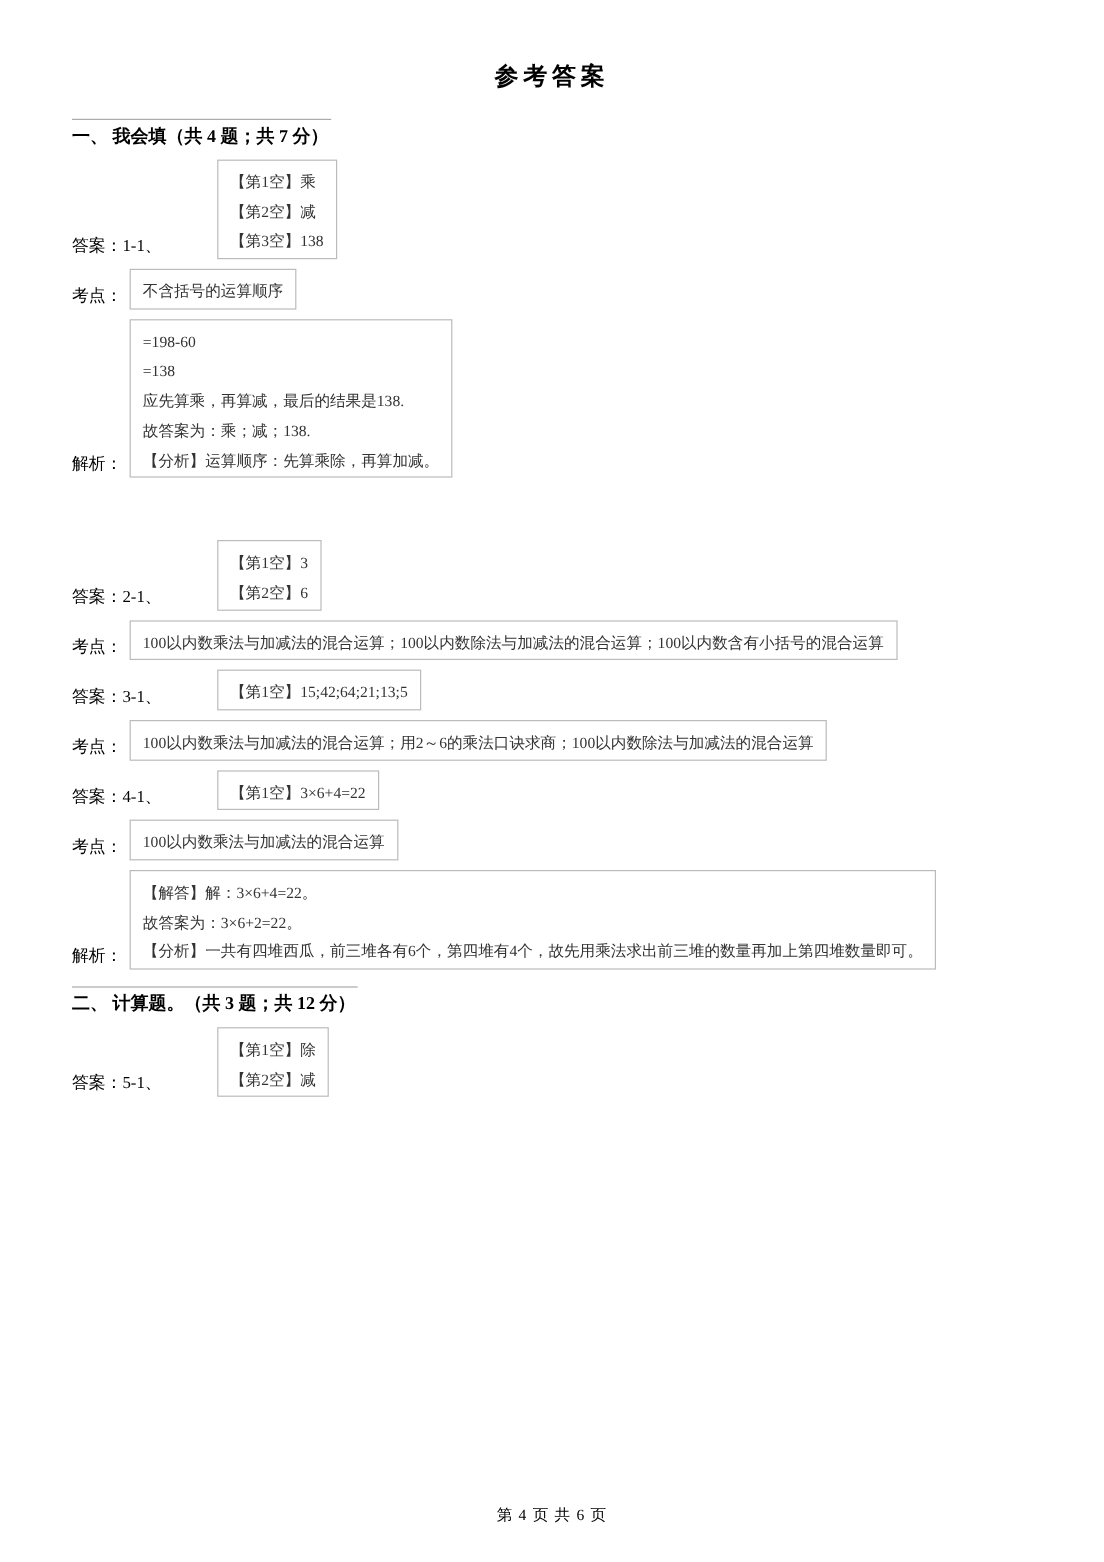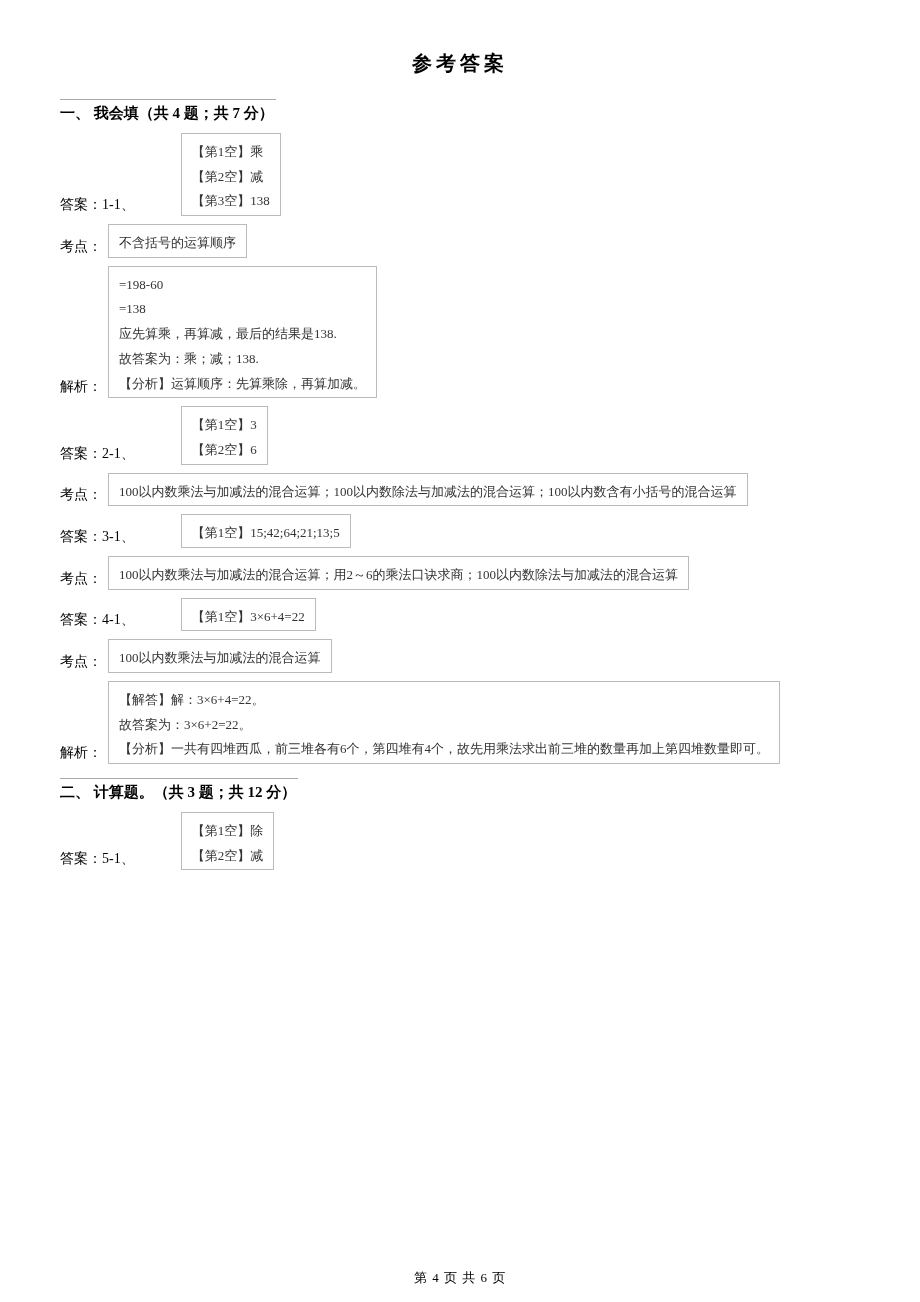--- a/index.html
+++ b/index.html
@@ -45,21 +45,21 @@
       padding: 6px 10px 1px 10px;
       font-size: 13px;
       line-height: 1.9;
       font-family: "SimSun", "宋体", serif;
       color: #333;
       background: #fff;
     }
     .box-line { white-space: nowrap; }
     .footer {
       position: absolute;
-      bottom: 15px;
+      bottom: 30px;
       left: 0;
       width: 100%;
       text-align: center;
       font-size: 13px;
       letter-spacing: 1px;
     }
   </style>
 </head>
 <body>
 
@@ -89,21 +89,21 @@
     <div class="box-line">=198-60</div>
     <div class="box-line">=138</div>
     <div class="box-line">应先算乘，再算减，最后的结果是138.</div>
     <div class="box-line">故答案为：乘；减；138.</div>
     <div class="box-line">【分析】运算顺序：先算乘除，再算加减。</div>
   </div>
 </div>
 
 <div class="row">
   <div class="label">答案：2-1、</div>
-  <div class="box" style="margin-left:40px;">
+  <div class="box" style="margin-left:40px;margin-top:44px;">
     <div class="box-line">【第1空】3</div>
     <div class="box-line">【第2空】6</div>
   </div>
 </div>
 
 <div class="row">
   <div class="label">考点：</div>
   <div class="box">
     <span>100以内数乘法与加减法的混合运算；100以内数除法与加减法的混合运算；100以内数含有小括号的混合运算</span>
   </div>

